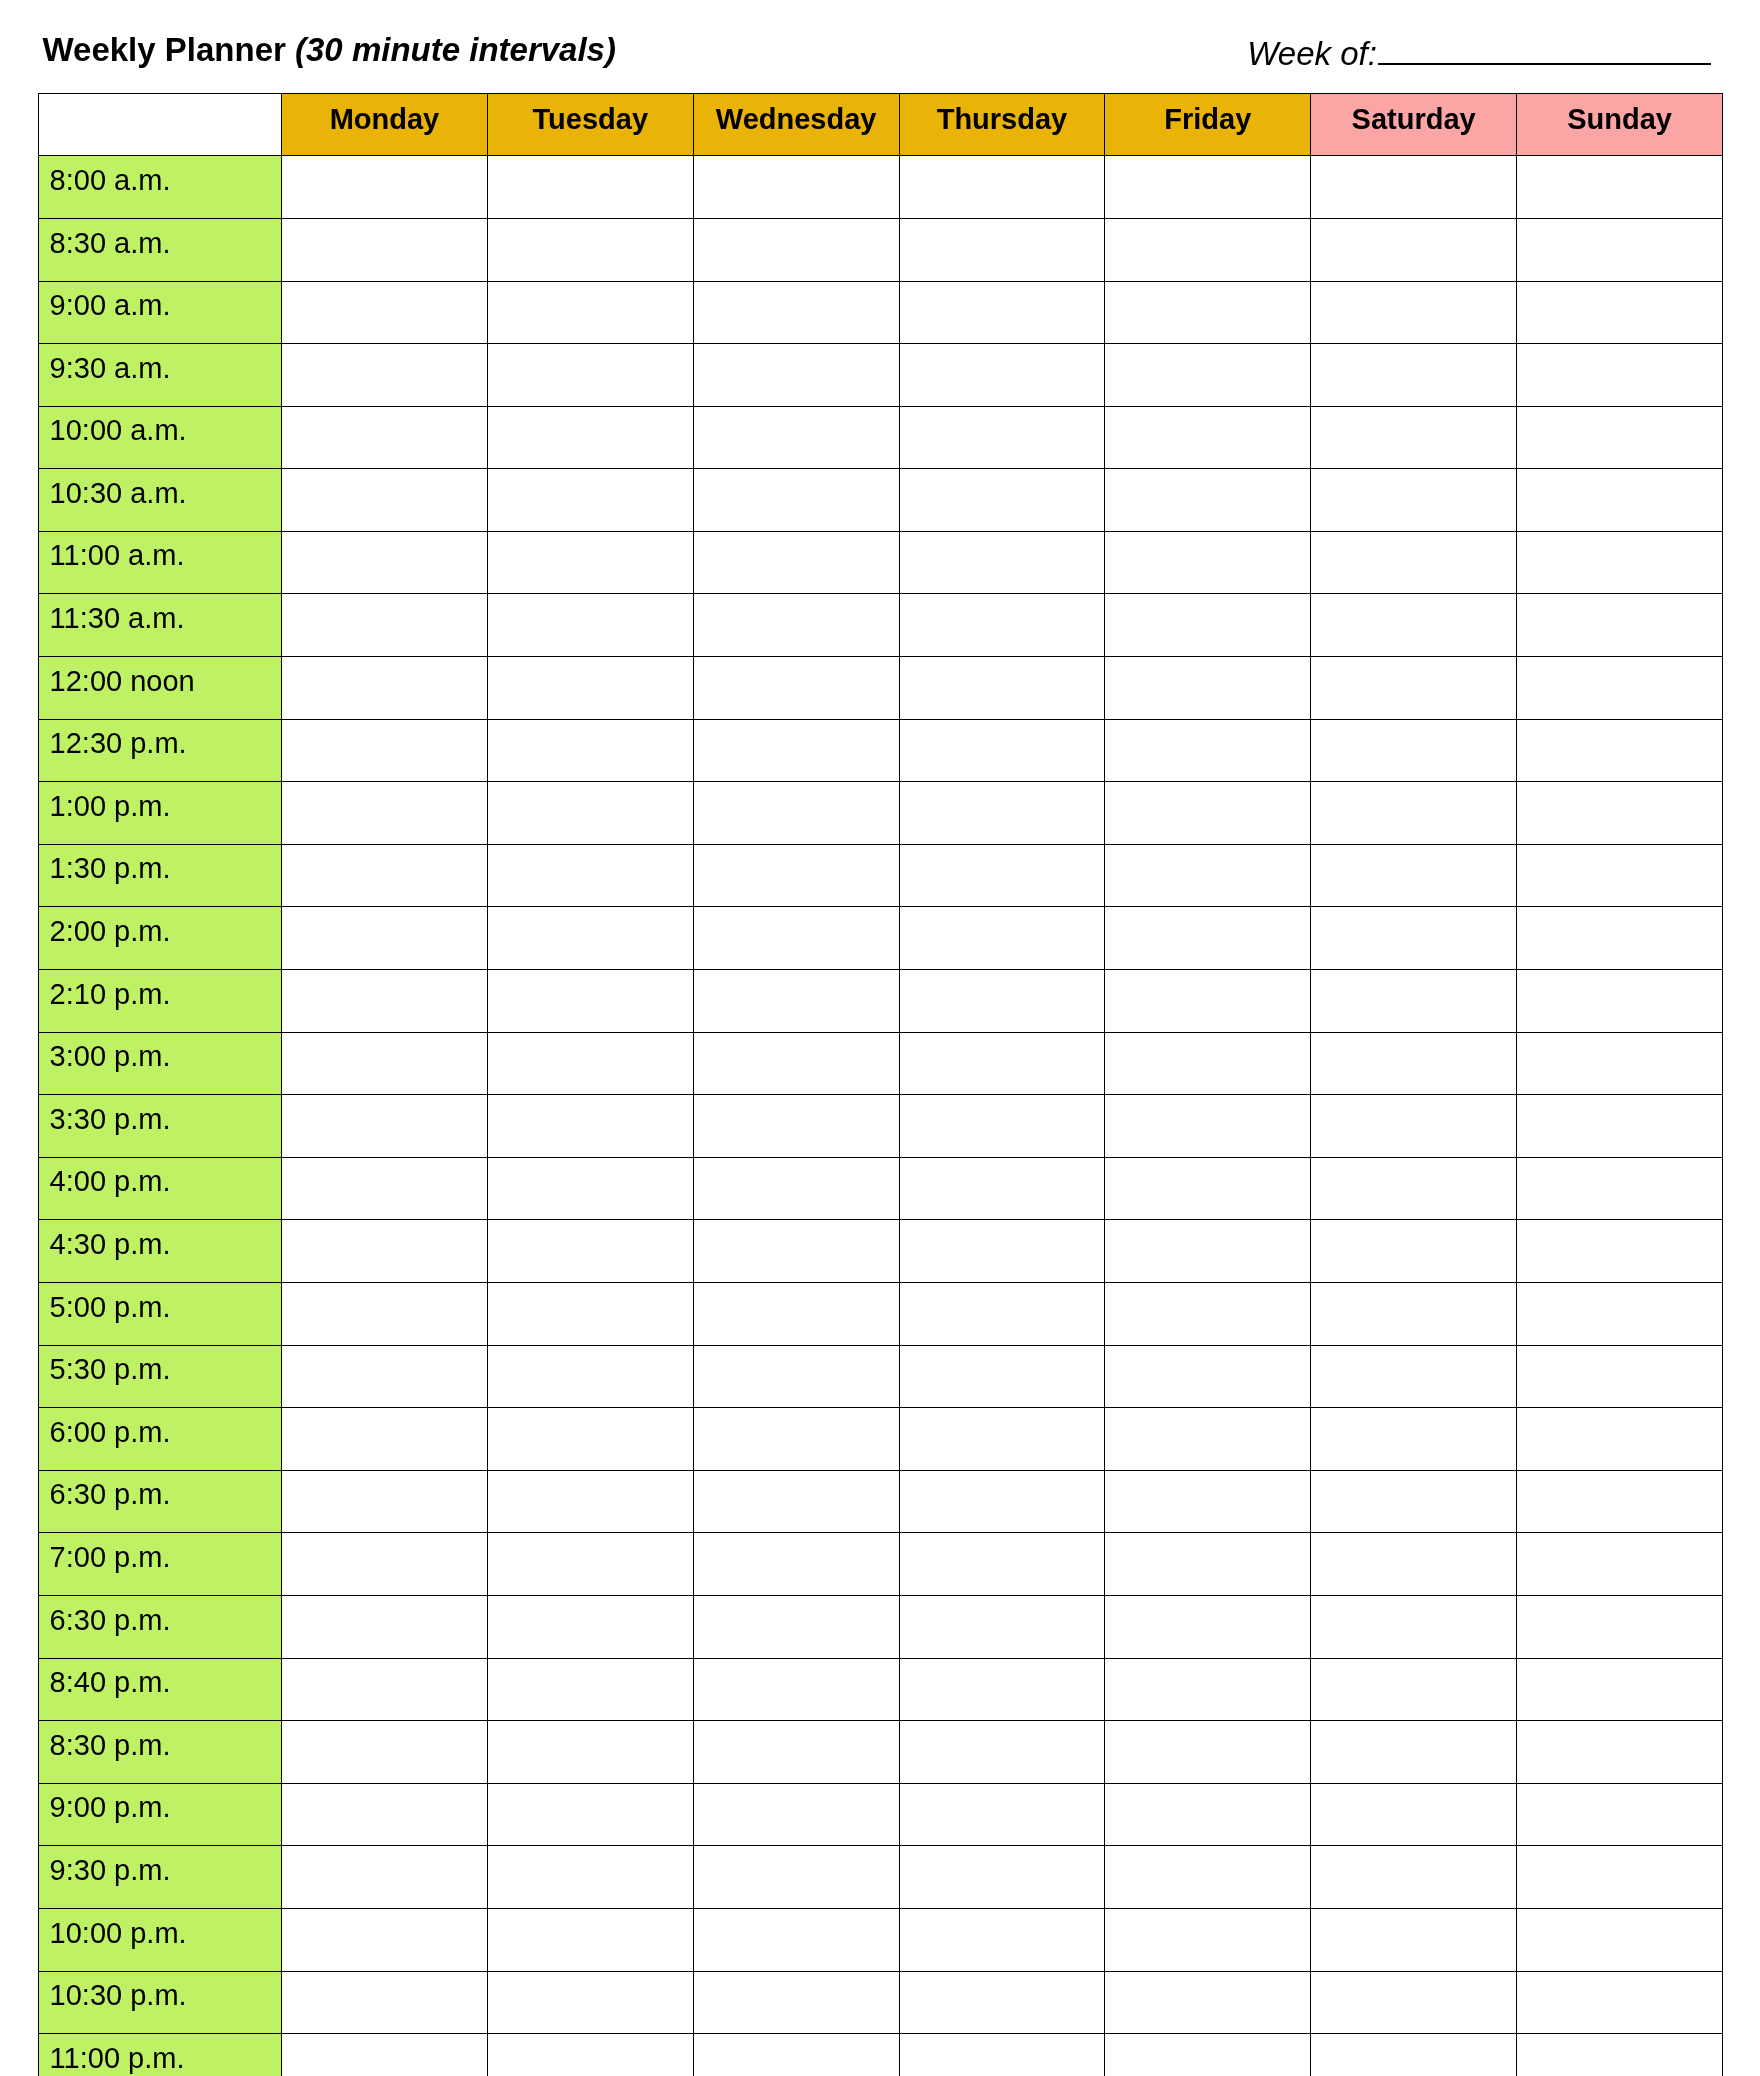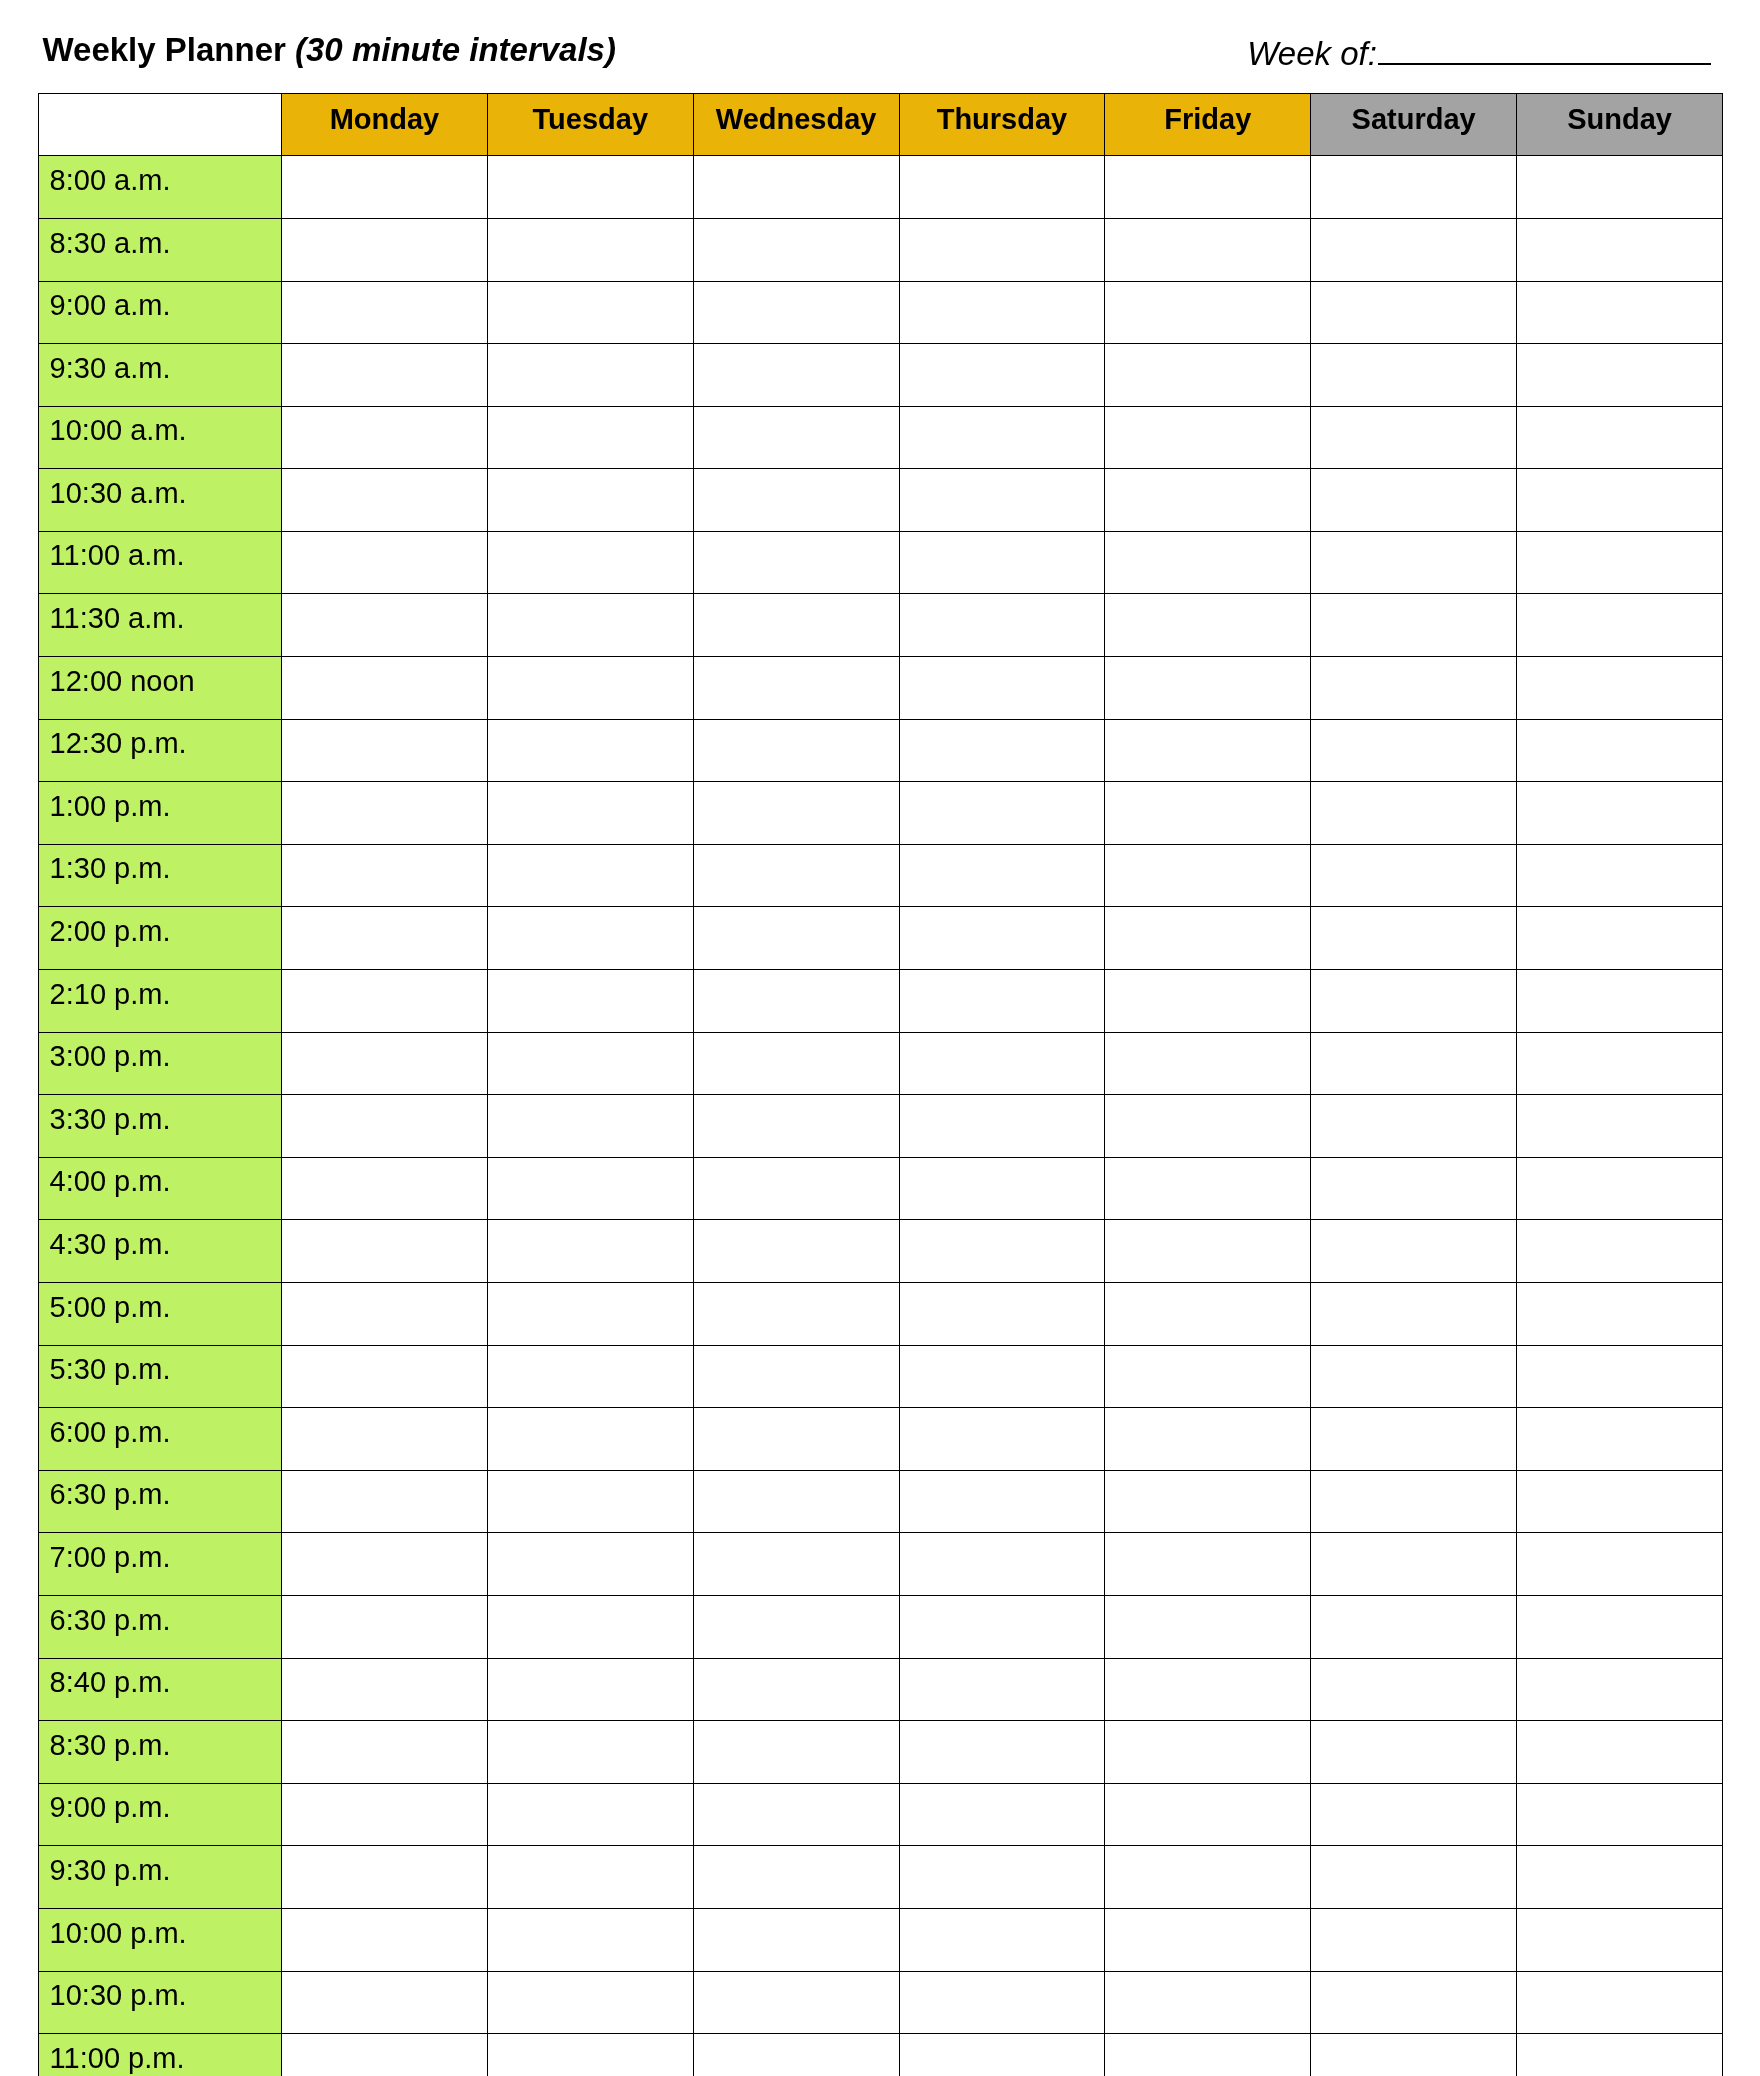--- a/index.html
+++ b/index.html
@@ -74,21 +74,21 @@
     text-align: left;
     background: #bef264;
   }
   table.planner th.time-col {
     background: #ffffff;
   }
   table.planner th.shaded {
     background: #eab308;
   }
   table.planner th.plain {
-    background: #a3a3a3;
+    background: #fca5a5;
   }
   table.planner td.slot {
     background: #ffffff;
   }
 </style>
 </head>
 <body>
 
 <div class="page">
 

